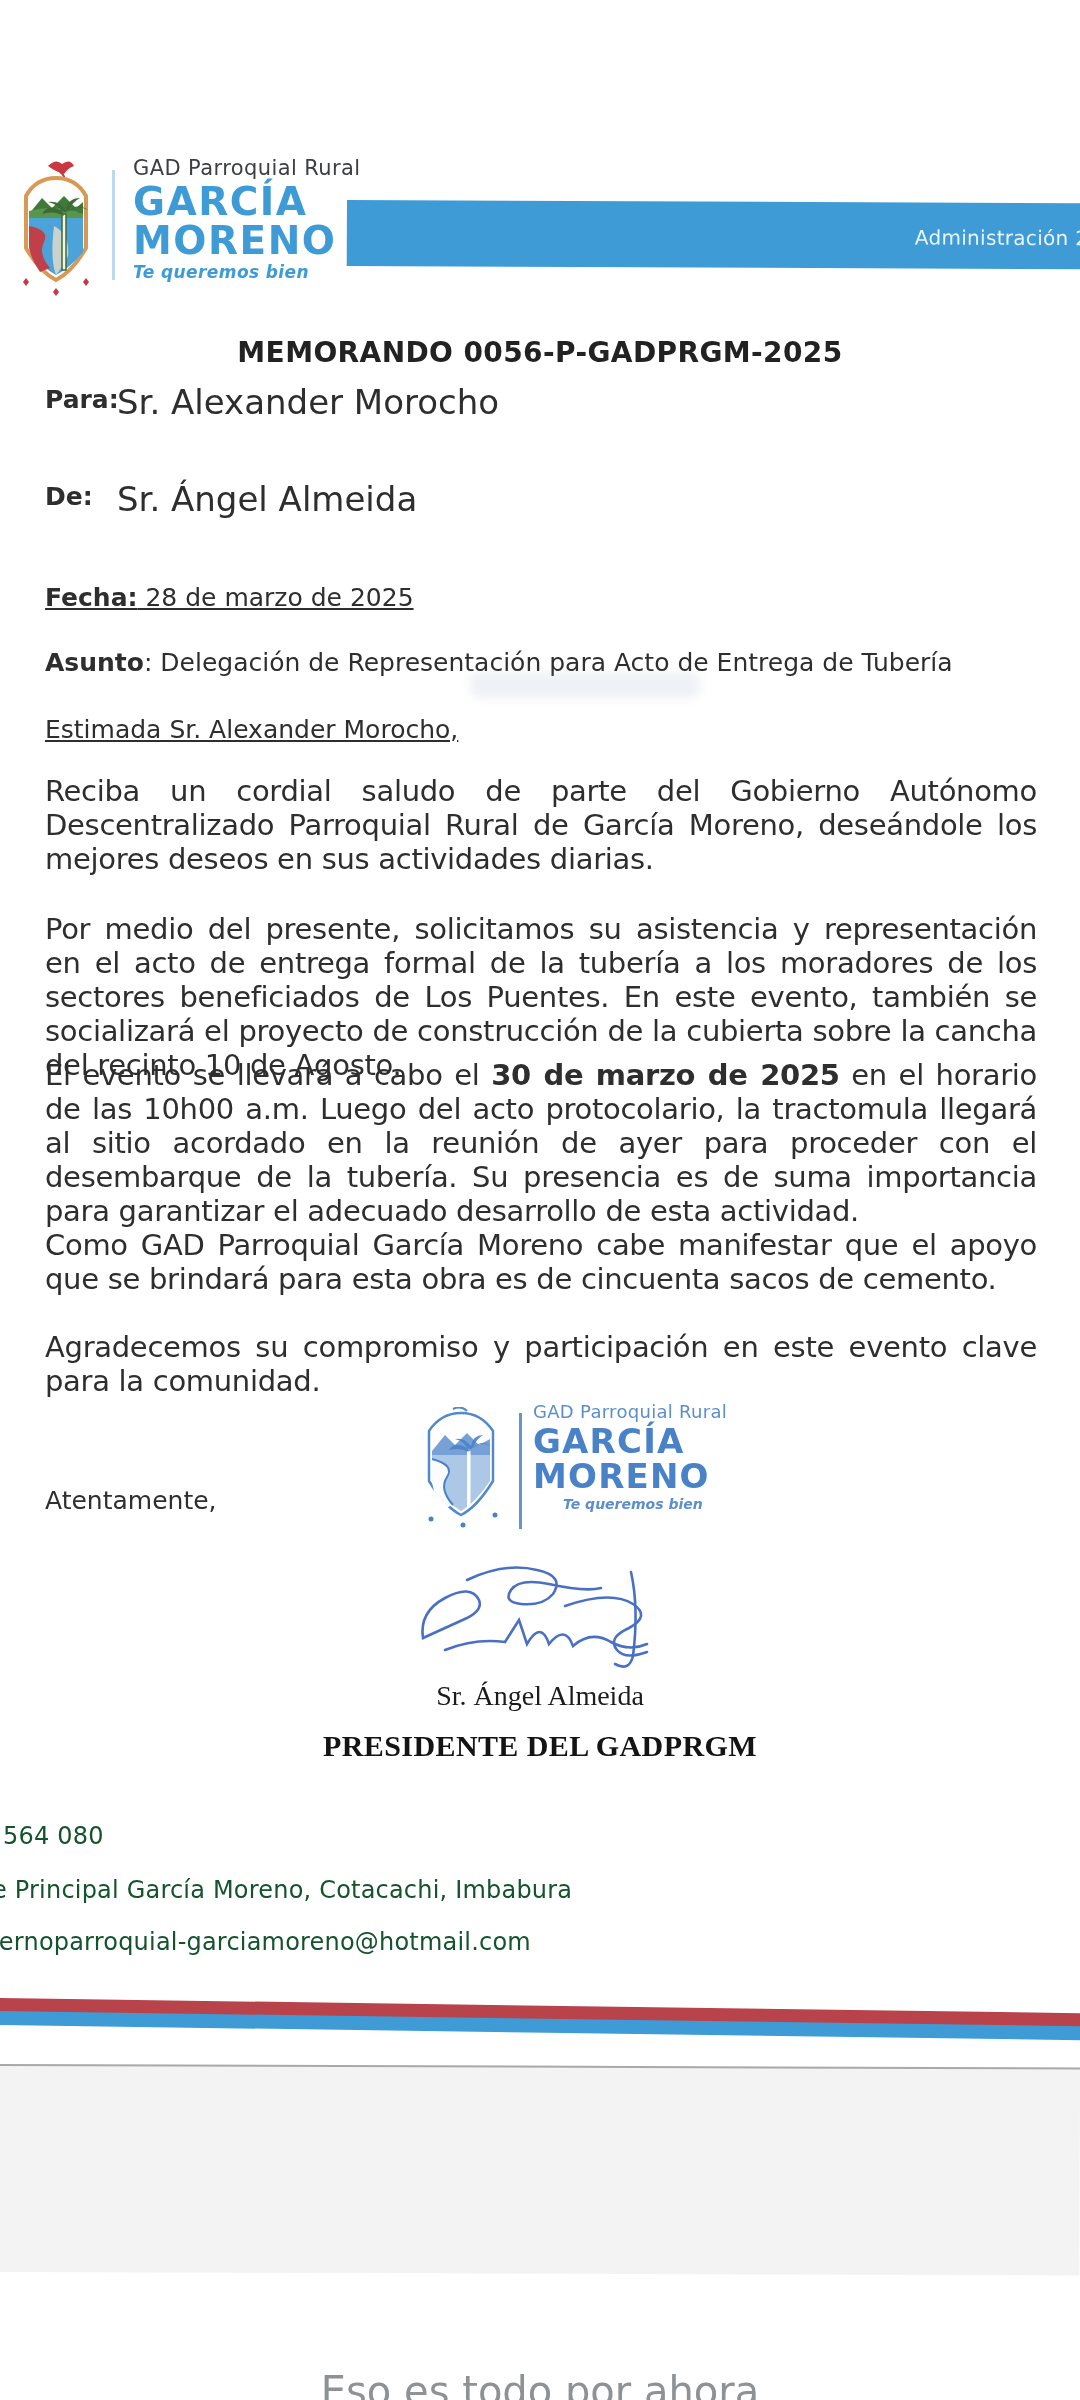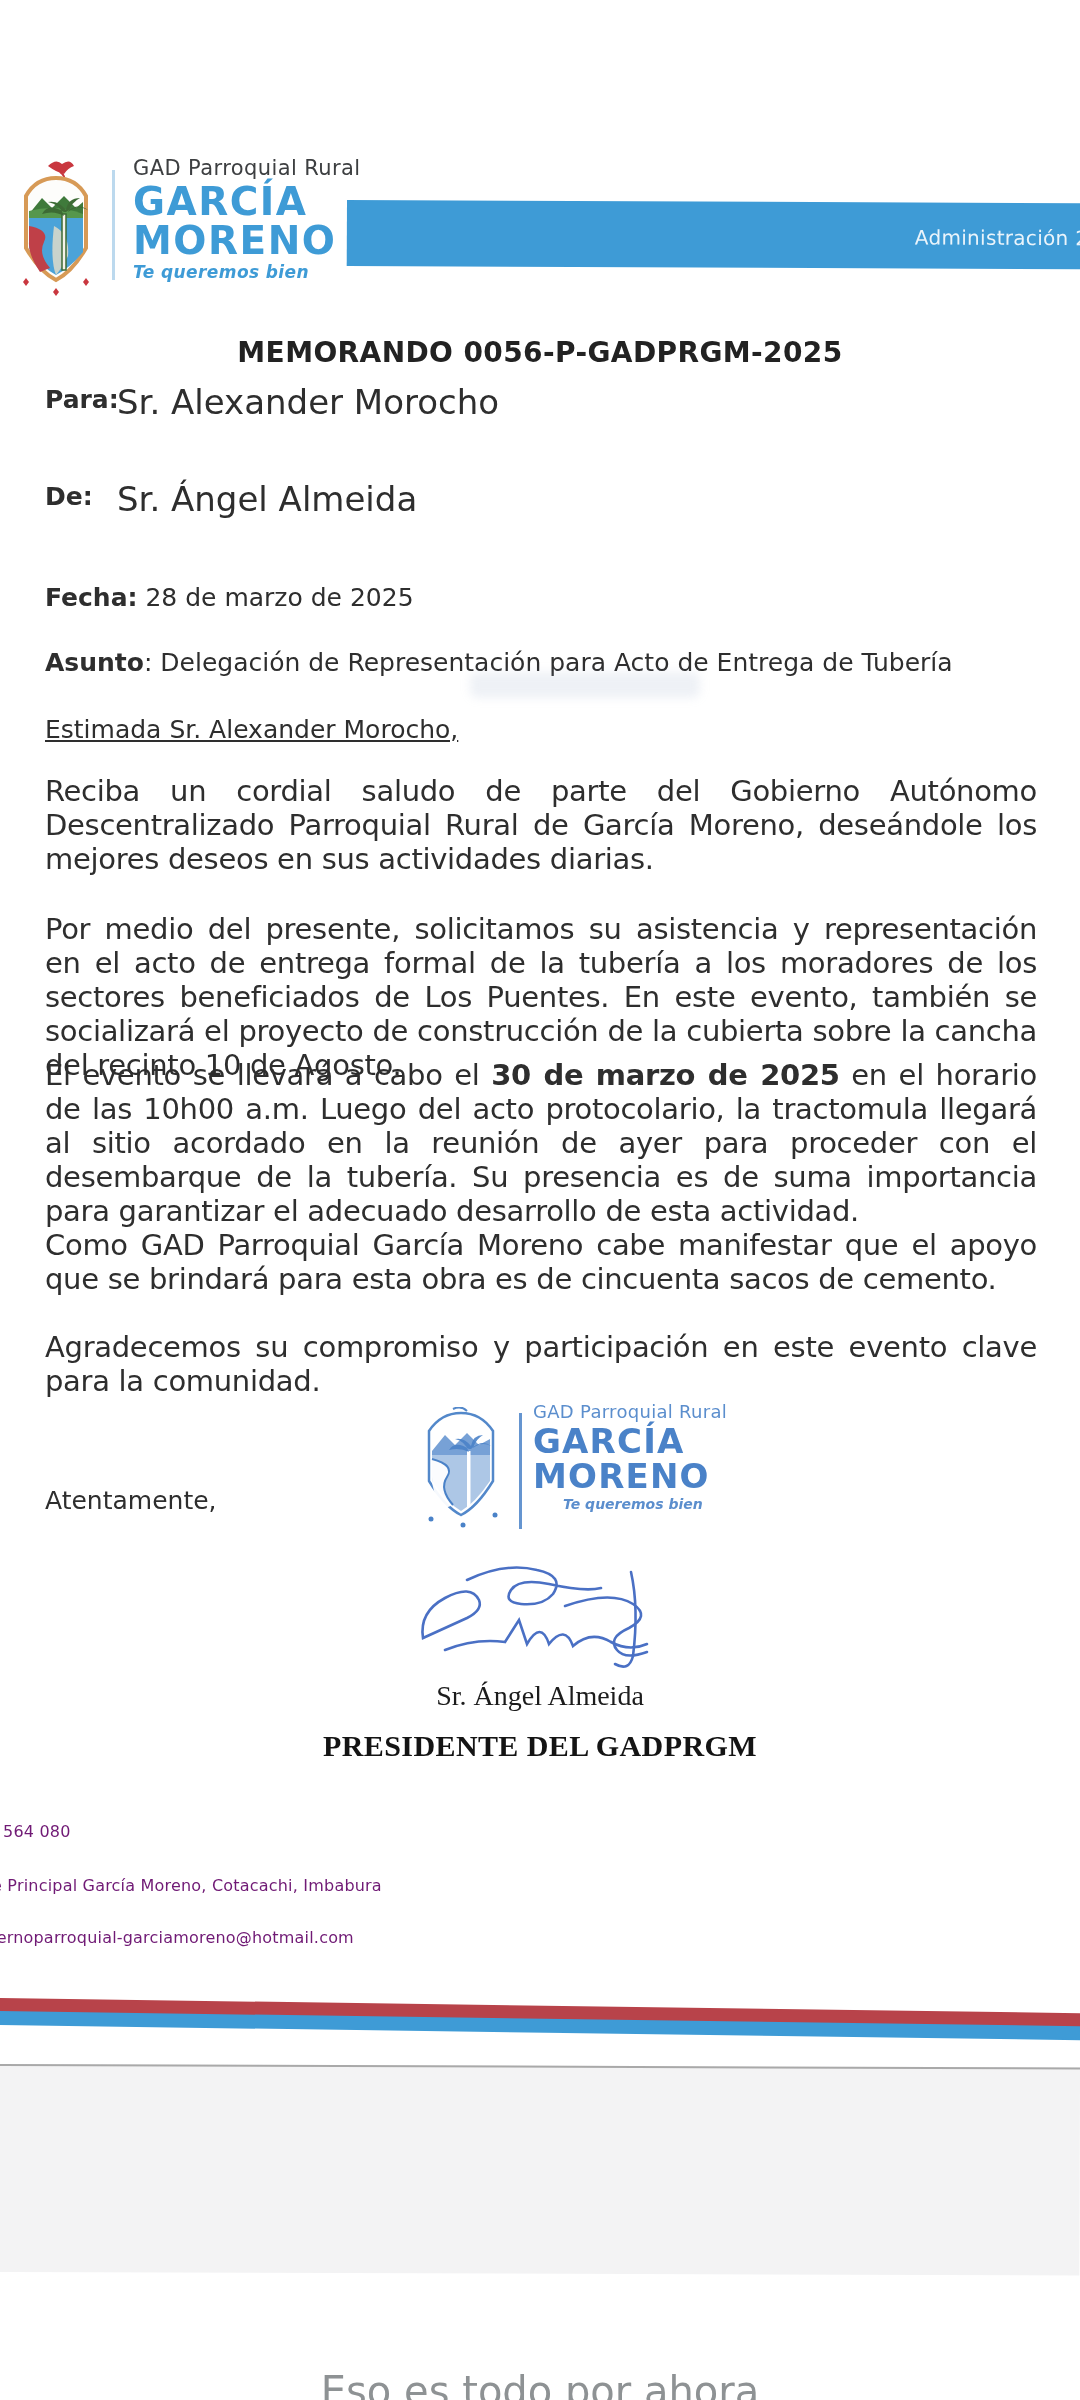--- a/index.html
+++ b/index.html
@@ -30,21 +30,21 @@
   .stamp-divider{position:absolute;left:114px;top:18px;width:2.5px;height:116px;background:#4a82c8;opacity:.85;}
   .stamp-text{position:absolute;left:128px;top:8px;color:#4a82c8;line-height:1;}
   .stamp-org{font-size:18px;letter-spacing:.3px;opacity:.9;}
   .stamp-brand{font-size:34px;font-weight:bold;letter-spacing:1.2px;line-height:30px;margin-top:5px;}
   .stamp-tag{font-size:14px;font-style:italic;font-weight:bold;margin-top:6px;margin-left:30px;opacity:.9;}
   .closing{left:45px;top:1486px;font-size:25px;}
   .signature{left:415px;top:1560px;width:250px;height:120px;}
   .sig-name{left:240px;top:1680px;width:600px;text-align:center;font-family:"Liberation Serif","DejaVu Serif",serif;font-size:28px;color:#1c1c1c;}
   .sig-title{left:190px;top:1712px;width:700px;text-align:center;font-family:"Liberation Serif","DejaVu Serif",serif;font-size:30px;font-weight:bold;color:#141414;letter-spacing:.4px;margin-top:17px;}
   
-  .ft{font-size:16px;color:#701a75;white-space:nowrap;letter-spacing:.2px;}
+  .ft{font-size:24px;color:#14532d;white-space:nowrap;letter-spacing:.2px;}
   .ft-phone{left:3px;top:1822px;}
   .ft-addr{left:-8px;top:1876px;}
   .ft-mail{left:-8px;top:1928px;}
   .stripes{left:-4px;top:1998px;width:1100px;transform:rotate(.8deg);transform-origin:left top;}
   .stripe-red{height:14px;background:#b8434a;}
   .stripe-blue{height:14px;background:#3e9bd6;margin-top:-1px;}
   .gray-panel{left:0;top:2064px;width:1080px;height:206px;background:#f3f3f4;border-top:2px solid #a9a9a9;transform:rotate(.18deg);transform-origin:left top;}
   
   .end-row{left:0;top:2368px;width:1080px;display:flex;align-items:center;justify-content:center;}
   .end-text{font-size:40px;color:#8e9294;margin:0 14px;white-space:nowrap;}
@@ -94,21 +94,21 @@
 <div class="abs meta-label" style="top:385px;">Para:</div>
 <div class="abs meta-val" style="top:385px;">
   <div>Sr. Alexander Morocho</div>
 </div>
 
 <div class="abs meta-label" style="top:482px;">De:</div>
 <div class="abs meta-val" style="top:482px;">
   <div>Sr. Ángel Almeida</div>
 </div>
 
-<div class="abs inline-row" style="top:580px;">
+<div class="abs inline-row" style="top:580px;text-decoration:underline;">
   <span style="font-weight:bold;">Fecha:</span><span> 28 de marzo de 2025</span>
 </div>
 
 <div class="abs inline-row" style="top:645px;">
   <span style="font-weight:bold;">Asunto</span><span>: Delegación de Representación para Acto de Entrega de Tubería</span>
 </div>
 
 <div class="abs smudge"></div>
 
 <div class="abs inline-row" style="top:712px;text-decoration:underline;">Estimada Sr. Alexander Morocho,</div>

